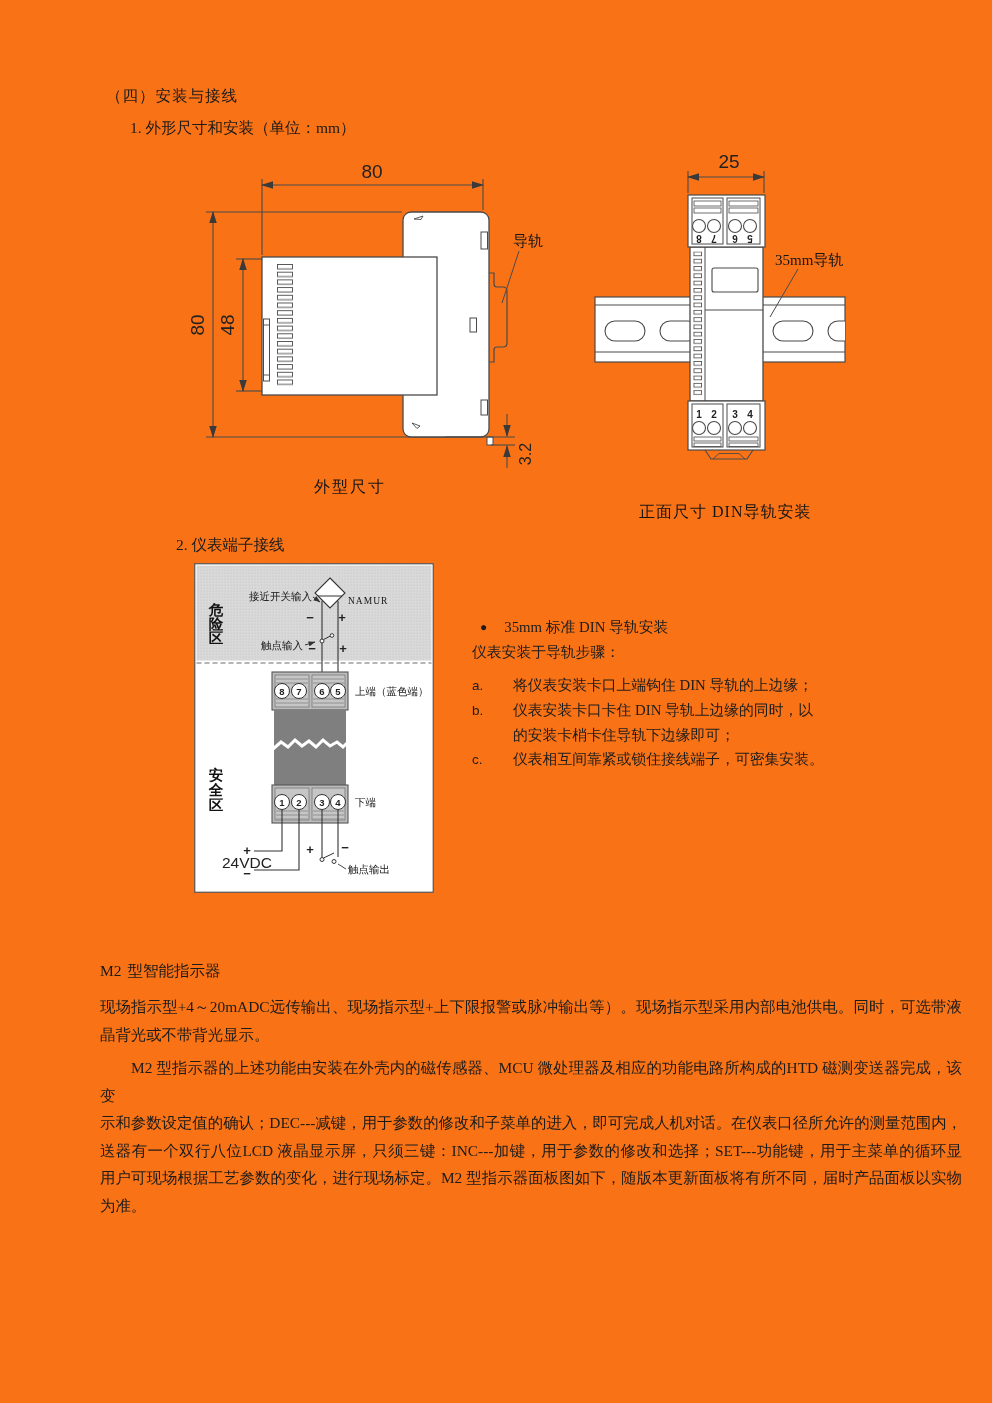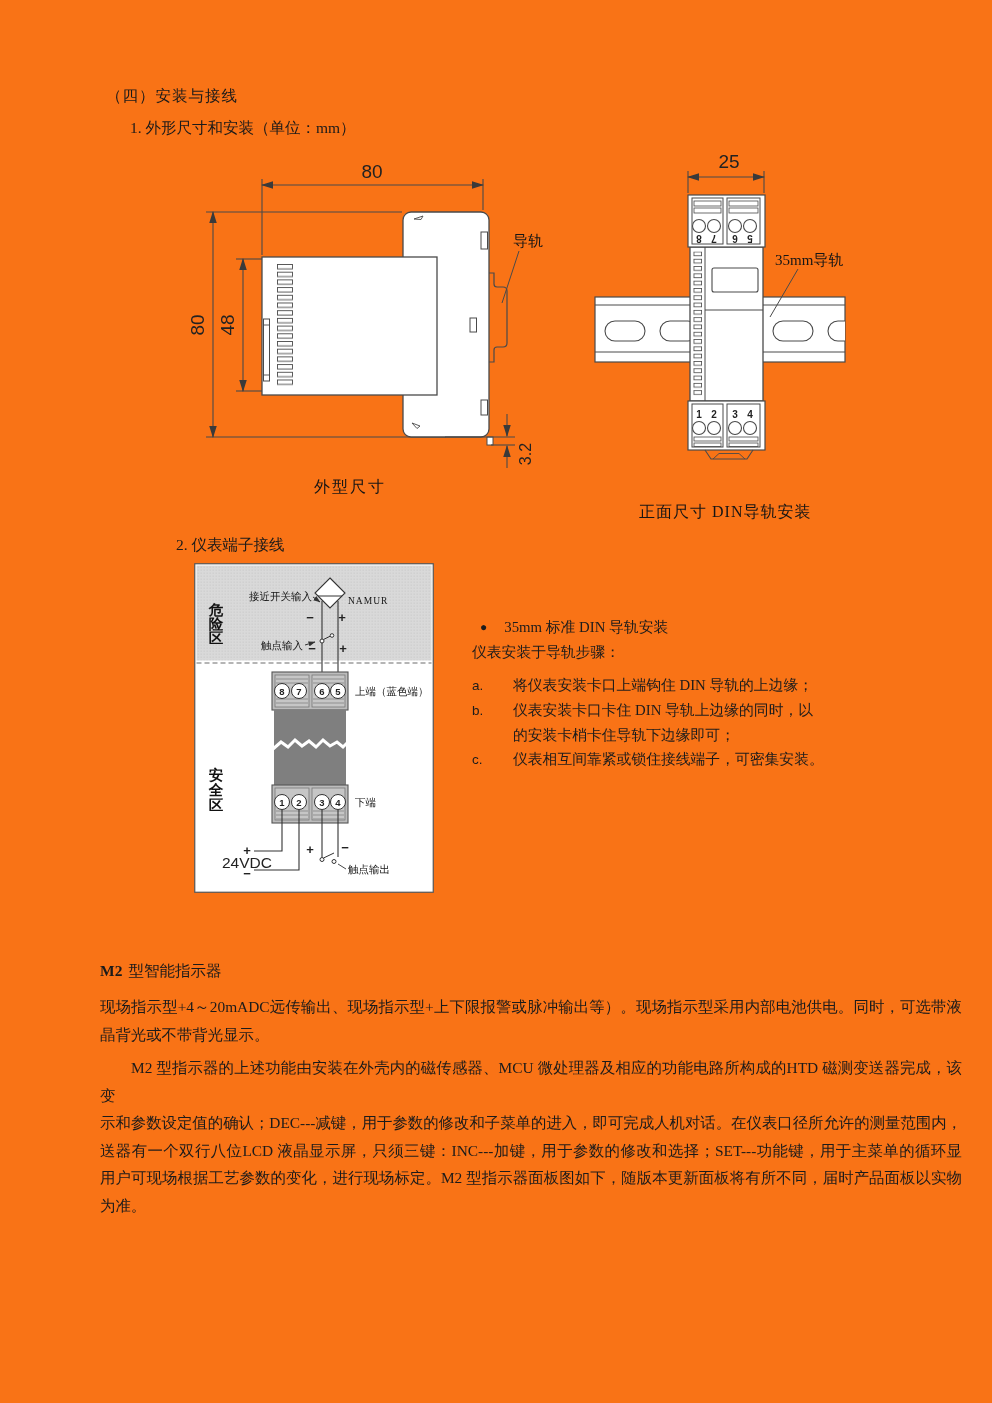--- a/index.html
+++ b/index.html
@@ -31,21 +31,21 @@
   .din .bullet-row{padding-left:10px;}
   .din .bullet-dot{font-size:12px;margin-right:17px;vertical-align:1px;}
   .din .intro-row{padding-left:2px;}
   .din .step{display:flex;align-items:flex-start;padding-left:2px;}
   .din .step.first{margin-top:8px;}
   .din .slabel{width:41px;flex:0 0 41px;font-family:"Liberation Sans","DejaVu Sans",sans-serif;font-size:13.5px;line-height:25px;}
   .din .stext{flex:1;line-height:25px;}
   .din .stext .bl{line-height:24.7px;}
   
   .m2-head{left:100px;top:961px;font-size:15.5px;}
-  .m2-head .model{font-weight:bold;}
+  .m2-head .model{font-weight:normal;}
   .m2-head .rest{margin-left:6px;}
   .para{left:100px;width:862px;font-size:15.4px;color:#1b1b1b;}
   .para .pline{line-height:27.5px;white-space:nowrap;}
   .para .pline.fill{white-space:normal;text-align:justify;text-align-last:justify;}
   .para .pline.indent{text-indent:31px;}
   .p1{top:993px;}
   .p2{top:1054px;}
 </style>
 </head>
 <body>

